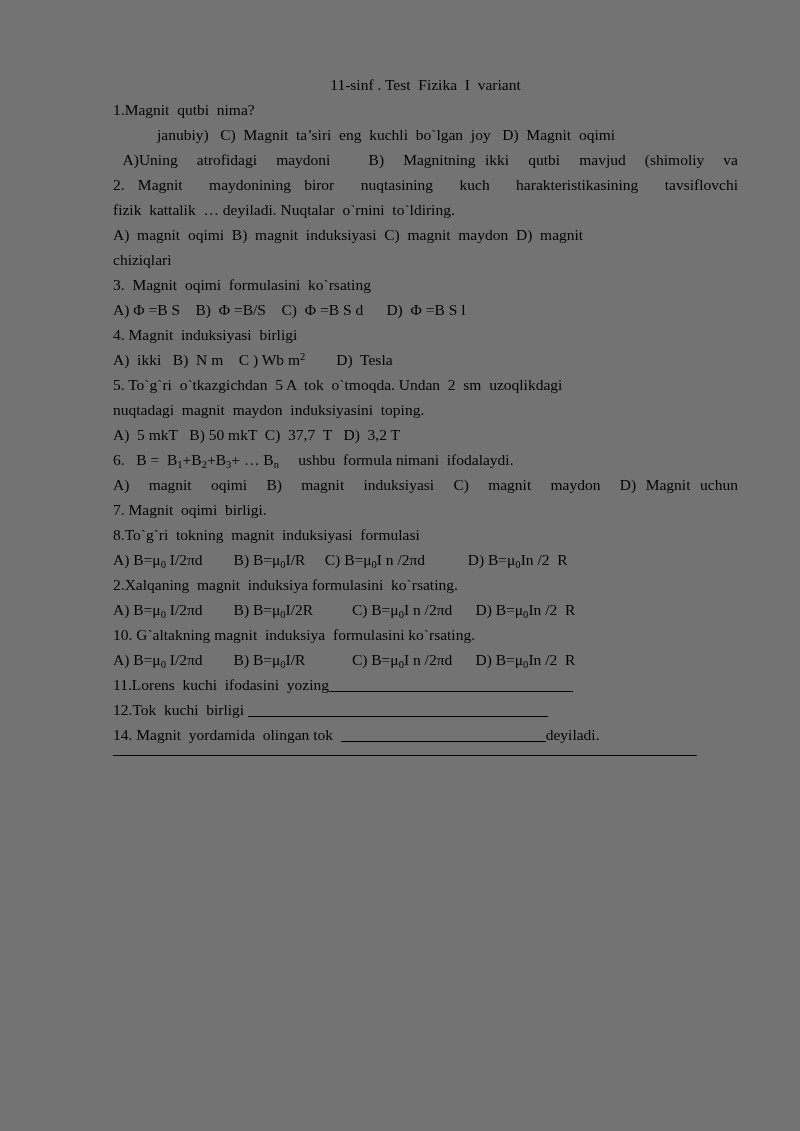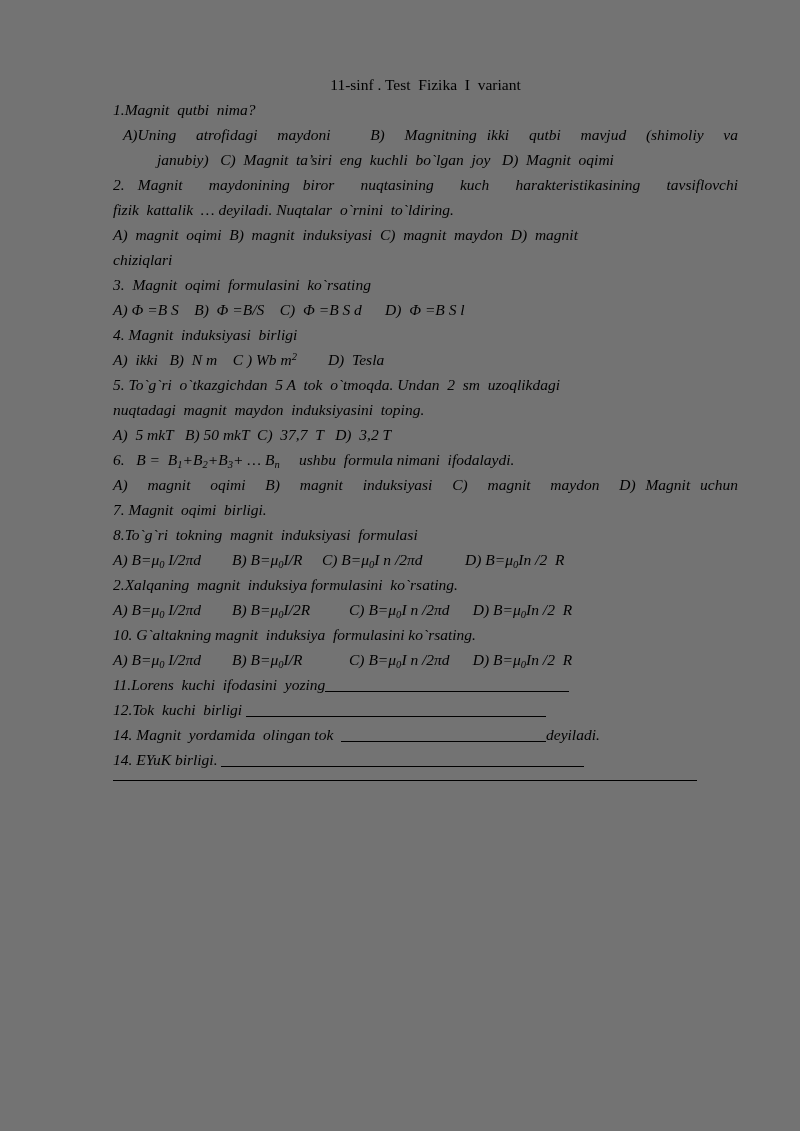--- a/index.html
+++ b/index.html
@@ -30,21 +30,20 @@
     text-align: center;
     font-size: 15.5px;
     line-height: 25px;
     white-space: pre;
   }
   .line {
     font-size: 15.5px;
     line-height: 25px;
     white-space: pre-wrap;
     word-spacing: 0px;
-    font-style: italic;
   }
   .just {
     text-align: justify;
     text-align-last: justify;
   }
   .indent-b {
     padding-left: 44px;
   }
   sub {
     font-size: 0.68em;
@@ -77,23 +76,23 @@
 </head>
 <body>
 
 <div class="page">
   <div class="content">
 
     <div class="title">11-sinf . Test  Fizika  I  variant</div>
 
     <div class="line">1.Magnit  qutbi  nima?</div>
 
+    <div class="line indent-b">janubiy)   C)  Magnit  ta’siri  eng  kuchli  bo`lgan  joy   D)  Magnit  oqimi</div>
+
     <div class="line just"> A)Uning  atrofidagi  maydoni    B)  Magnitning ikki  qutbi  mavjud  (shimoliy  va</div>
-
-    <div class="line indent-b">janubiy)   C)  Magnit  ta’siri  eng  kuchli  bo`lgan  joy   D)  Magnit  oqimi</div>
 
     <div class="line just">2. Magnit  maydonining biror  nuqtasining  kuch  harakteristikasining  tavsiflovchi</div>
 
     <div class="line">fizik  kattalik  … deyiladi. Nuqtalar  o`rnini  to`ldiring.</div>
 
     <div class="line">A)  magnit  oqimi  B)  magnit  induksiyasi  C)  magnit  maydon  D)  magnit</div>
 
     <div class="line">chiziqlari</div>
 
     <div class="line">3.  Magnit  oqimi  formulasini  ko`rsating</div>
@@ -129,19 +128,18 @@
     <div class="line">10. G`altakning magnit  induksiya  formulasini ko`rsating.</div>
 
     <div class="line"><span>A) B=μ</span><sub>0</sub><span> I/2πd        B) B=μ</span><sub>0</sub><span>I/R            C) B=μ</span><sub>0</sub><span>I n /2πd      D) B=μ</span><sub>0</sub><span>In /2  R</span></div>
 
     <div class="line"><span>11.Lorens  kuchi  ifodasini  yozing</span><span class="ul ul-11"></span></div>
 
     <div class="line"><span>12.Tok  kuchi  birligi </span><span class="ul ul-12"></span></div>
 
     <div class="line"><span>14. Magnit  yordamida  olingan tok  </span><span class="ul ul-13"></span><span>deyiladi.</span></div>
 
-    <div class="line"><span>14. EYuK birligi. </span><span class="ul ul-14"></span></div>
 
 
     <div class="bottomrule"></div>
 
   </div>
 </div>
 
 </body></html>

